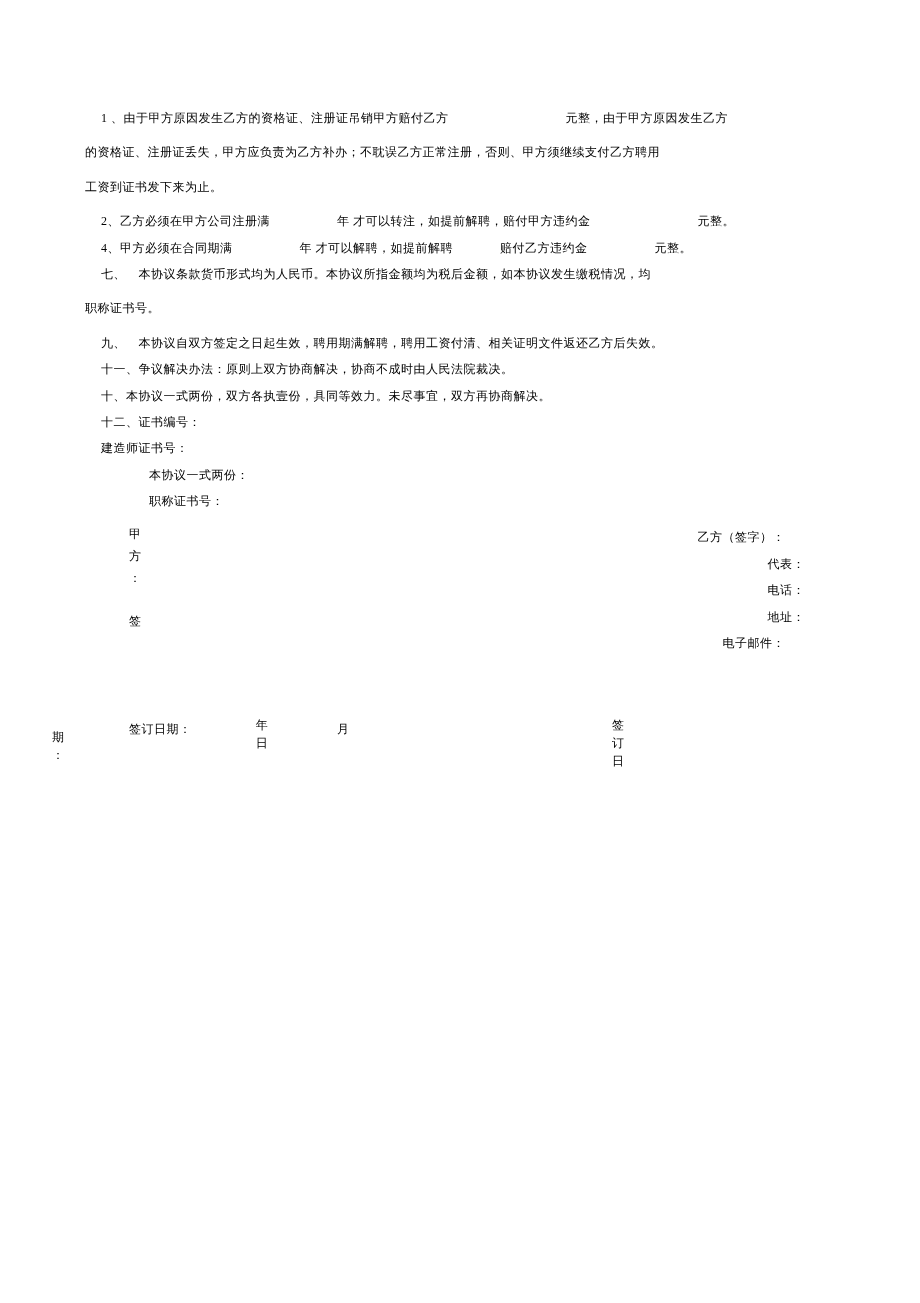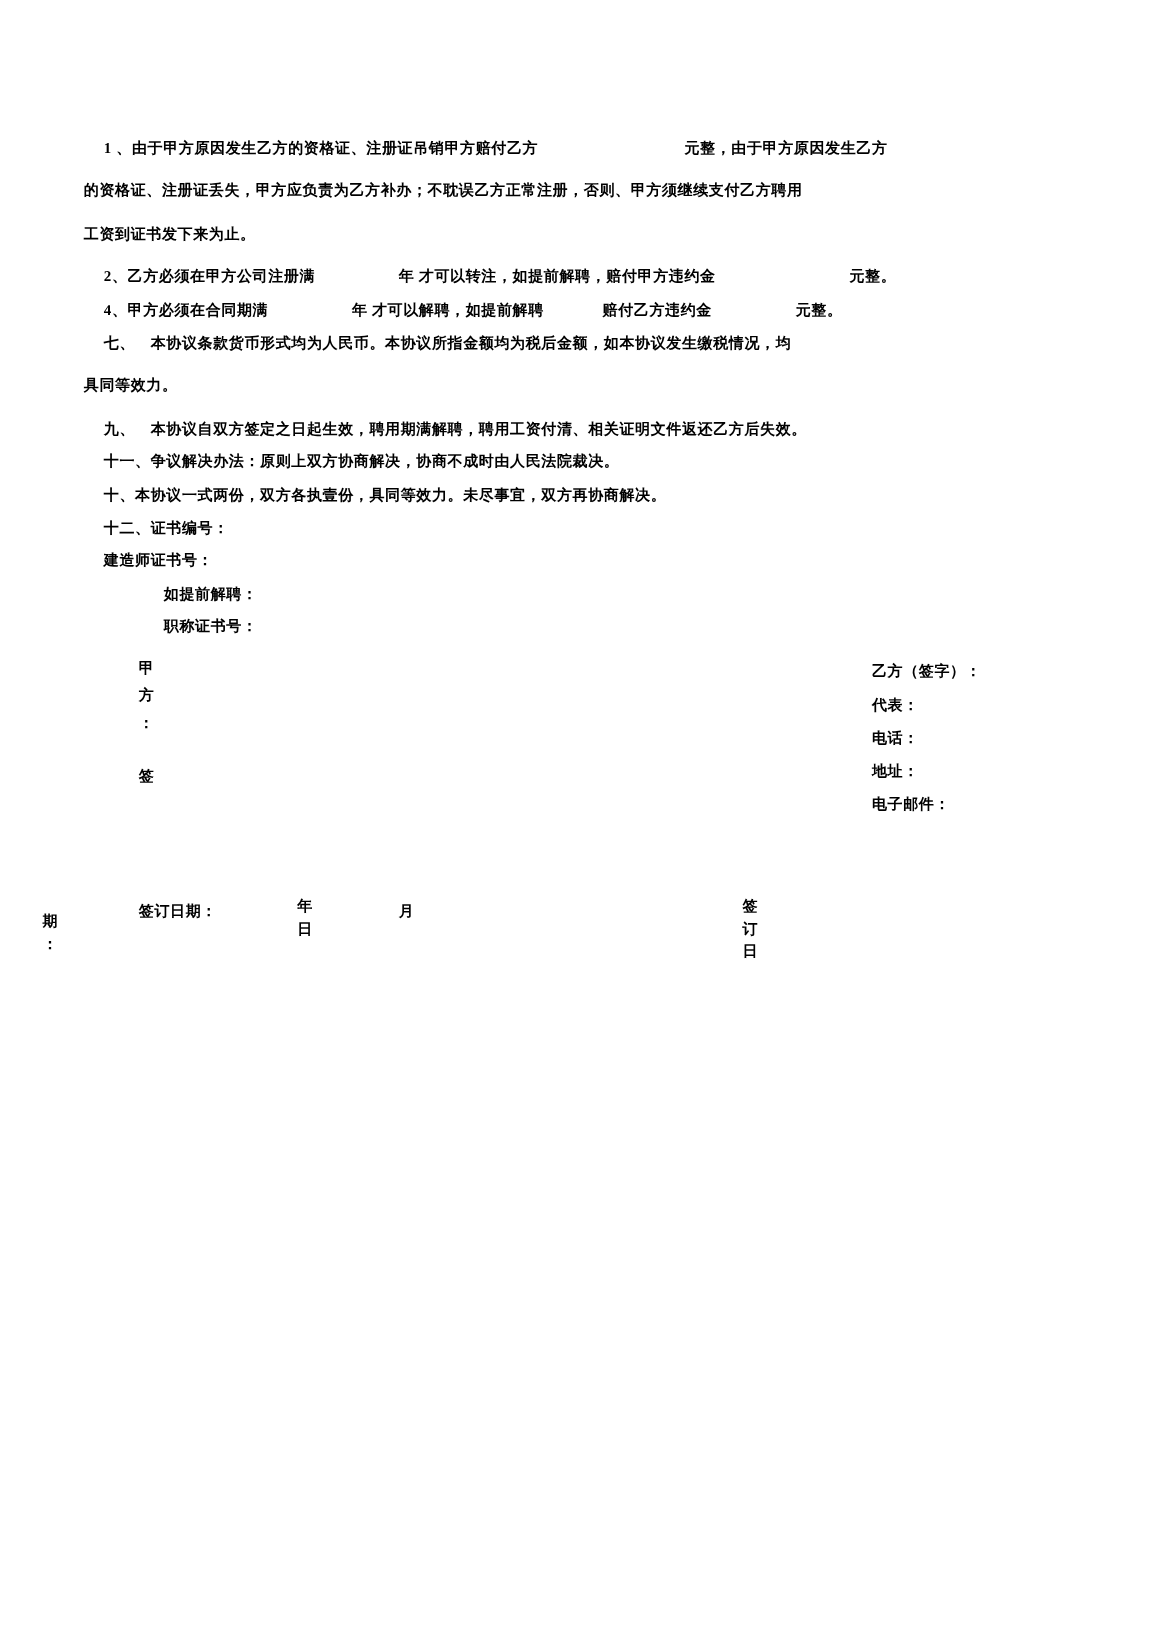--- a/index.html
+++ b/index.html
@@ -8,24 +8,23 @@
     background: #fff;
     font-family: "SimSun", "宋体", serif;
     font-size: 12px;
     color: #000;
     width: 920px;
     height: 1303px;
     position: relative;
     box-sizing: border-box;
   }
   .page {
-    padding: 105px 115px 0 59px;
+    padding: 105px 115px 0 77px;
     line-height: 2.2;
     letter-spacing: 0.5px;
-    font-weight: bold;
   }
   .para {
     text-indent: 2em;
     margin: 0;
   }
   .para-noindent {
     text-indent: 0;
     margin: 8px;
   }
   .indent-more {
@@ -44,21 +43,21 @@
     width: 14px;
     line-height: 1.8;
   }
   .sig-left .ch {
     display: block;
   }
   .sig-right {
     position: absolute;
     right: 0;
     top: 0;
-    text-align: left;
+    text-align: right;
     line-height: 2.2;
   }
   .sig-right .line {
     display: block;
     white-space: nowrap;
   }
   .date-row {
     position: relative;
     margin-top: 12px;
     height: 60px;
@@ -127,28 +126,28 @@
     <span>4、甲方必须在合同期满</span>
     <span style="display:inline-block; width:60px;"></span>
     <span>年 才可以解聘，如提前解聘</span>
     <span style="display:inline-block; width:40px;"></span>
     <span>赔付乙方违约金</span>
     <span style="display:inline-block; width:60px;"></span>
     <span>元整。</span>
   </p>
 
   <p class="para">七、　本协议条款货币形式均为人民币。本协议所指金额均为税后金额，如本协议发生缴税情况，均</p>
-  <p class="para-noindent">具同等效力。</p>
+  <p class="para-noindent">职称证书号。</p>
 
   <p class="para">九、　本协议自双方签定之日起生效，聘用期满解聘，聘用工资付清、相关证明文件返还乙方后失效。</p>
   <p class="para">十一、争议解决办法：原则上双方协商解决，协商不成时由人民法院裁决。</p>
   <p class="para">十、本协议一式两份，双方各执壹份，具同等效力。未尽事宜，双方再协商解决。</p>
   <p class="para">十二、证书编号：</p>
   <p class="para">建造师证书号：</p>
-  <p class="indent-more">如提前解聘：</p>
+  <p class="indent-more">本协议一式两份：</p>
   <p class="indent-more">职称证书号：</p>
 
   <div class="sig-block">
     <div class="sig-left">
       <span class="ch">甲</span>
       <span class="ch">方</span>
       <span class="ch">：</span>
       <span class="ch" style="margin-top:22px;">签</span>
     </div>
     <div class="sig-right">

